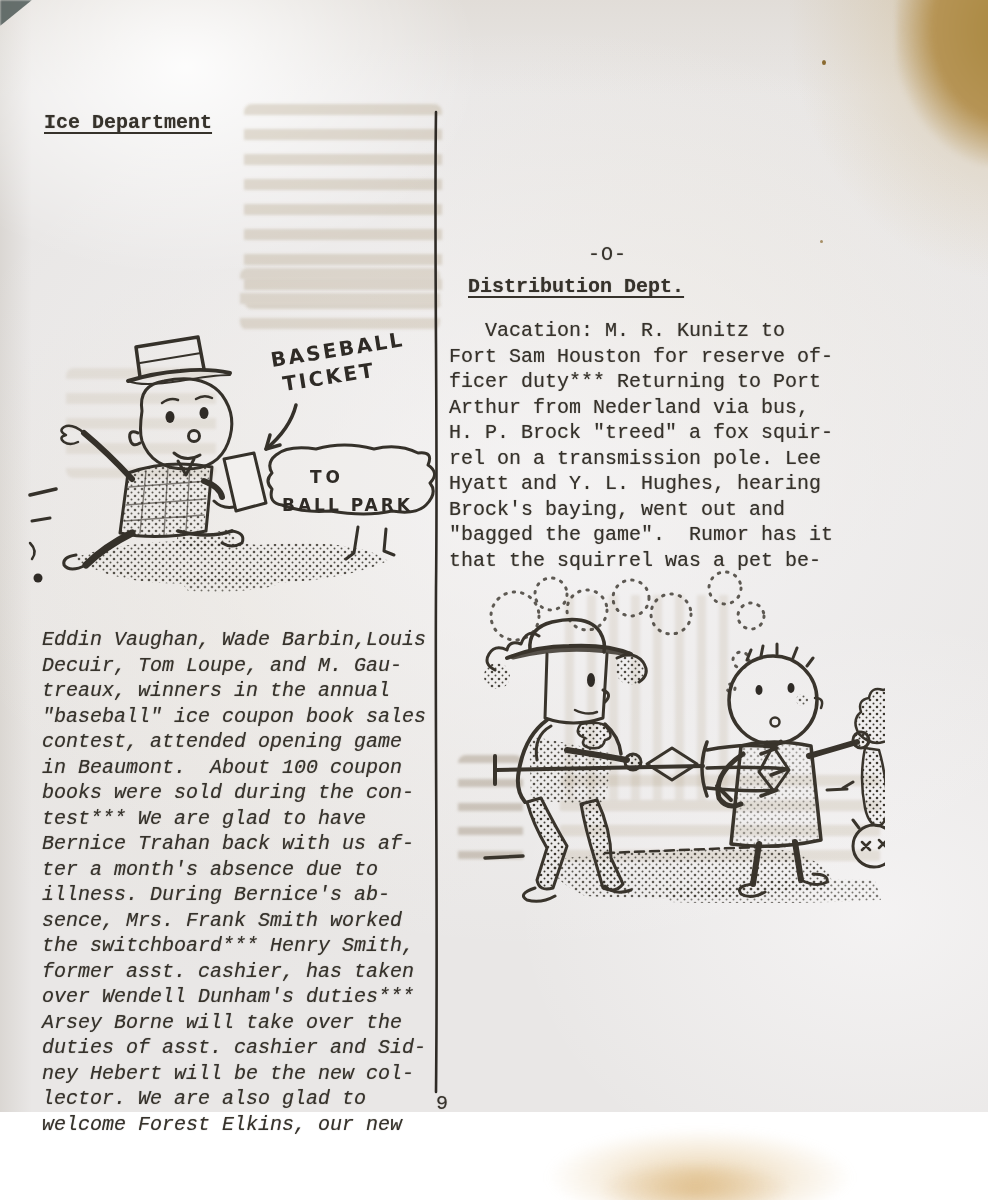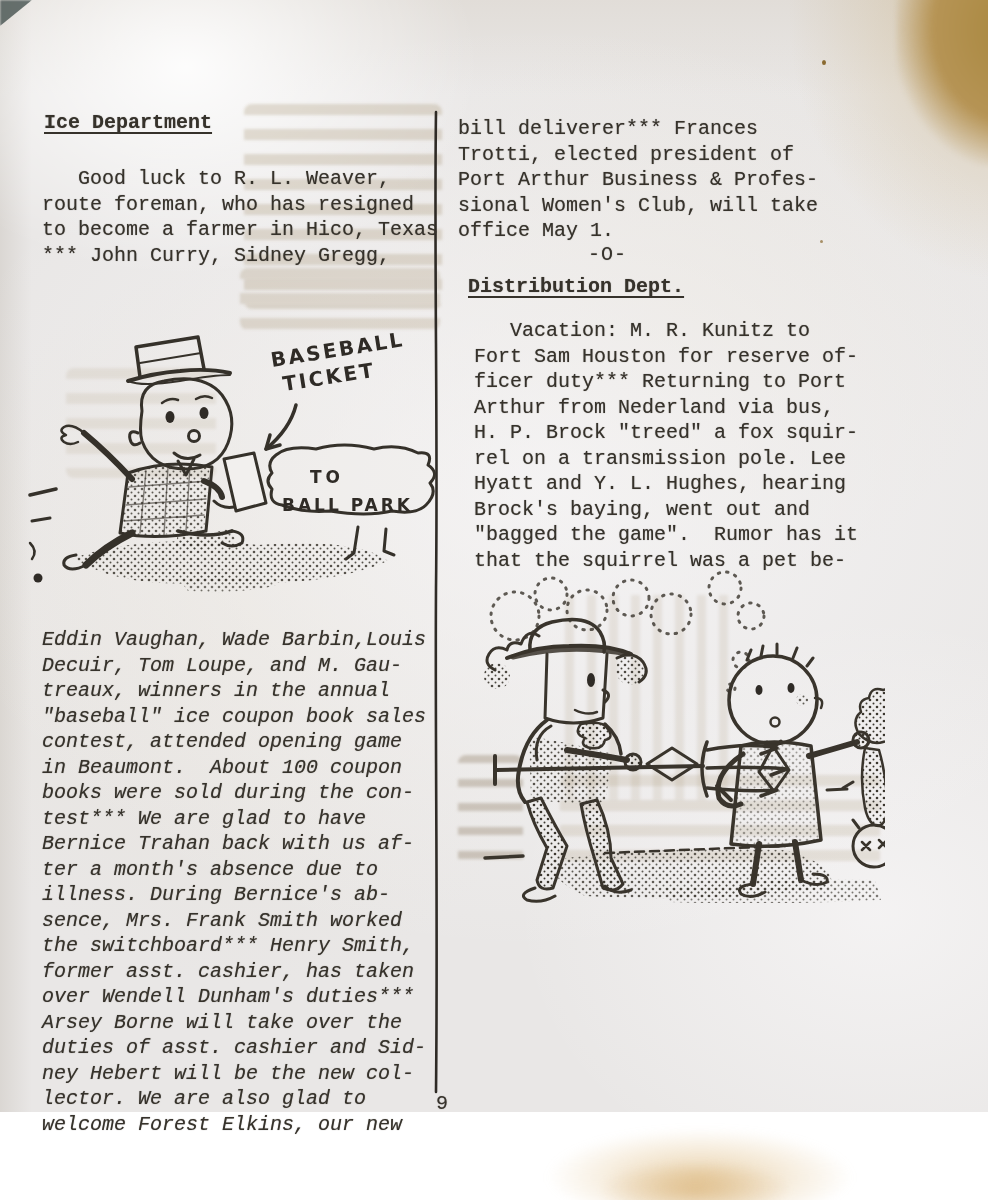--- a/index.html
+++ b/index.html
@@ -79,24 +79,20 @@
   <div class="ghost ghost-h" style="left:66px;top:368px;width:150px;height:110px;opacity:.4;"></div>
   <div class="ghost ghost-v" style="left:565px;top:595px;width:170px;height:205px;opacity:.5;"></div>
   <div class="ghost ghost-h" style="left:560px;top:775px;width:320px;height:95px;opacity:.55;"></div>
   <div class="ghost ghost-d" style="left:458px;top:755px;width:65px;height:110px;opacity:.7;"></div>
 
   <svg style="position:absolute;left:430px;top:108px;" width="12" height="990" viewBox="0 0 12 990">
     <path d="M6,4 C4,150 8,320 6,480 C5,640 8,800 6,984" fill="none" stroke="#2f2b26" stroke-width="2.6" stroke-linecap="round"></path>
   </svg>
 
   <div class="typeset heading" style="left:44px;top:110px;">Ice Department</div>
-  <div class="typeset" style="left:42px;top:166px;">   Good luck to R. L. Weaver,
-route foreman, who has resigned
-to become a farmer in Hico, Texas
-*** John Curry, Sidney Gregg,</div>
   <div class="typeset" style="left:42px;top:627px;font-style:italic;">Eddin Vaughan, Wade Barbin,Louis
 Decuir, Tom Loupe, and M. Gau-
 treaux, winners in the annual
 "baseball" ice coupon book sales
 contest, attended opening game
 in Beaumont.  About 100 coupon
 books were sold during the con-
 test*** We are glad to have
 Bernice Trahan back with us af-
 ter a month's absence due to
@@ -169,28 +165,23 @@
       <path d="M330,194 l-4,26 M326,220 l-8,6 M358,196 l-2,22 M356,218 l10,4" stroke-width="3"></path>
     </g>
     <g fill="#2f2b26" font-weight="bold">
       <text x="244" y="34" font-size="20" letter-spacing="2.5" transform="rotate(-9 244 34)">BASEBALL</text>
       <text x="256" y="58" font-size="20" letter-spacing="2.5" transform="rotate(-9 256 58)">TICKET</text>
       <text x="282" y="150" font-size="17" letter-spacing="4">TO</text>
       <text x="254" y="178" font-size="17" letter-spacing="3">BALL PARK</text>
     </g>
   </svg>
 
-  <div class="typeset" style="left:458px;top:116px;">bill deliverer*** Frances
-Trotti, elected president of
-Port Arthur Business &amp; Profes-
-sional Women's Club, will take
-office May 1.</div>
   <div class="divider-o">-O-</div>
   <div class="typeset heading" style="left:468px;top:274px;">Distribution Dept.</div>
-  <div class="typeset" style="left:474px;top:318px;">   Vacation: M. R. Kunitz to
+  <div class="typeset" style="left:449px;top:318px;">   Vacation: M. R. Kunitz to
 Fort Sam Houston for reserve of-
 ficer duty*** Returning to Port
 Arthur from Nederland via bus,
 H. P. Brock "treed" a fox squir-
 rel on a transmission pole. Lee
 Hyatt and Y. L. Hughes, hearing
 Brock's baying, went out and
 "bagged the game".  Rumor has it
 that the squirrel was a pet be-</div>
 

